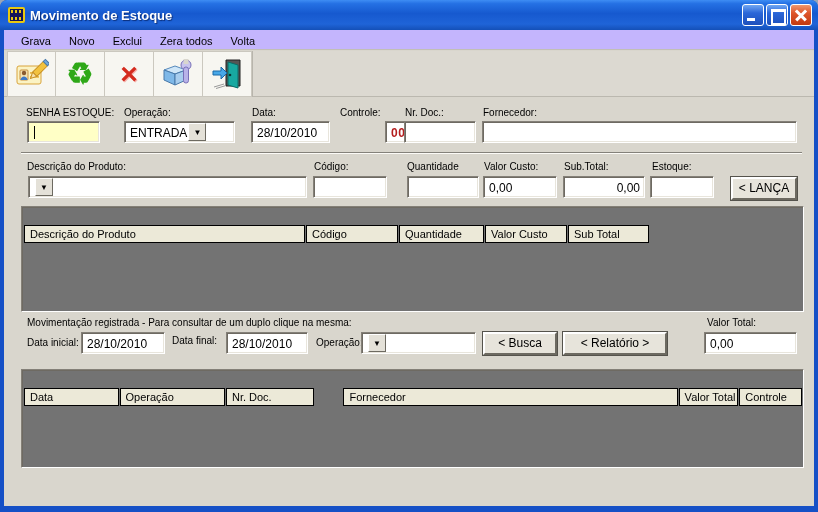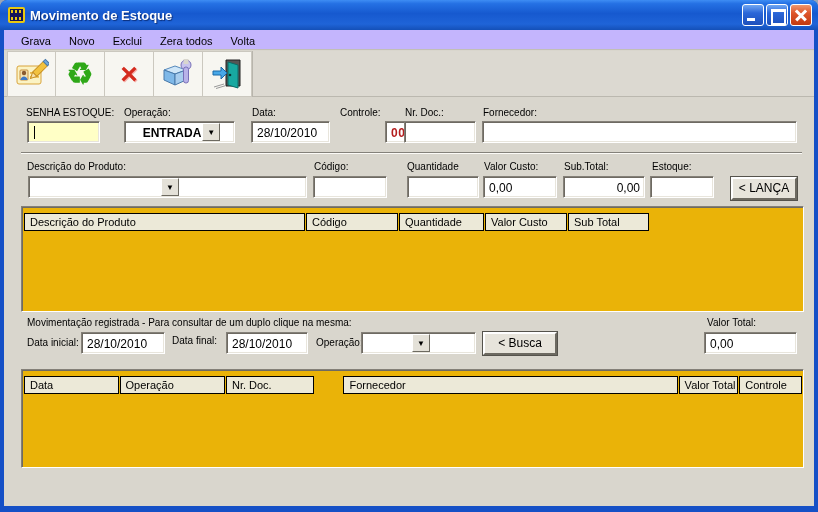--- a/index.html
+++ b/index.html
@@ -75,41 +75,41 @@
   .field {
     position:absolute; height:22px; background:#fff; font-size:12px; color:#000;
     border:1px solid #848078; border-right-color:#fff; border-bottom-color:#fff;
     box-shadow:inset 1px 1px 0 #6e6a62, inset -1px -1px 0 #E8E5DC;
     padding:3px 4px 0 5px; line-height:16px;
   }
   .field.yellow { background:#FFFFC6; }
   .field.red { color:#B41E1E; text-align:center; font-weight:bold; letter-spacing:0.5px; }
   .field.right { text-align:right; }
   .caret { position:absolute; left:6px; top:4px; width:1px; height:13px; background:#000; }
-  .combo { display:flex; justify-content:center; padding:0;font-weight:bold; }
+  .combo { display:flex; justify-content:flex-start; padding:0; }
   .combo .combo-val { padding:3px 0 0 5px; line-height:16px; }
   .combo .arrow-btn {
     width:18px; height:18px; margin:1px; background:#E4E1D8;
     border-top:1px solid #fff; border-left:1px solid #fff;
     border-bottom:1px solid #6d6a61; border-right:1px solid #6d6a61;
     font-size:8px; text-align:center; line-height:17px; color:#000; flex:0 0 18px;
   }
   .btn3d {
     position:absolute; height:23px; background:#E7E4DB; font-size:12px; color:#000;
     border-top:2px solid #FFFFFF; border-left:2px solid #FFFFFF;
     border-bottom:2px solid #6d6a61; border-right:2px solid #6d6a61;
     text-align:center; line-height:19px; outline:1px solid #55534c;
   }
   .divider { position:absolute; left:17px; width:781px; height:2px;
     border-top:1px solid #84817A; border-bottom:1px solid #FCFBF7; }
   .grid {
-    position:absolute; background:#eab308;
+    position:absolute; background:#737373;
     border:1px solid #848078; border-right-color:#fff; border-bottom-color:#fff;
     box-shadow:inset 1px 1px 0 #6e6a62;
-    padding:6px 0 0 2px;
+    padding:18px 0 0 2px;
   }
   .grid-header { display:flex; }
   .gh-cell {
     height:18px; background:#ECE9D8; border:1px solid #000; margin-right:1px;
     font-size:11px; line-height:16px; padding-left:5px; color:#000; overflow:hidden; white-space:nowrap;
   }
   
   .icon-svg { display:block; }
 </style>
 </head>
@@ -261,20 +261,21 @@
       <div class="lbl" style="left:168px; top:238px;">Data final:</div>
       <div class="field" style="left:222px; top:235px; width:82px;">28/10/2010</div>
 
       <div class="lbl" style="left:312px; top:240px;">Operação:</div>
       <div class="field combo" style="left:357px; top:235px; width:115px;">
         <span class="combo-val"></span>
         <span class="arrow-btn">▼</span>
       </div>
 
       <div class="btn3d" style="left:479px; top:235px; width:74px;">&lt; Busca</div>
+      <div class="btn3d" style="left:559px; top:235px; width:104px;">&lt; Relatório &gt;</div>
 
       <div class="field" style="left:700px; top:235px; width:93px;">0,00</div>
 
       <div class="grid" style="left:17px; top:272px; width:783px; height:99px;">
         <div class="grid-header">
           <div class="gh-cell" style="width:95px;">Data</div>
           <div class="gh-cell" style="width:106px;">Operação</div>
           <div class="gh-cell" style="width:89px;">Nr. Doc.</div>
           <div class="gh-cell" style="width:336px;margin-left:28px;">Fornecedor</div>
           <div class="gh-cell" style="width:60px;">Valor Total</div>

